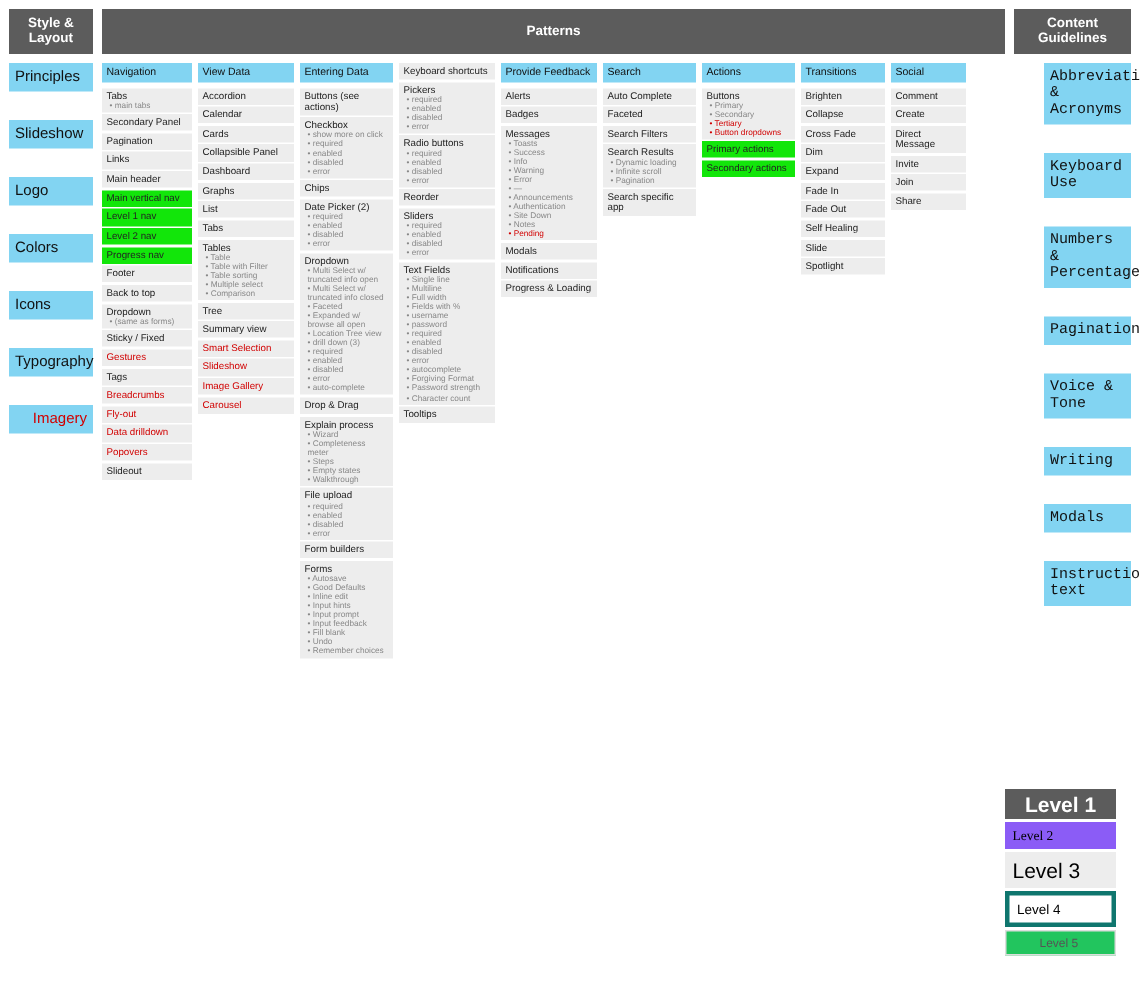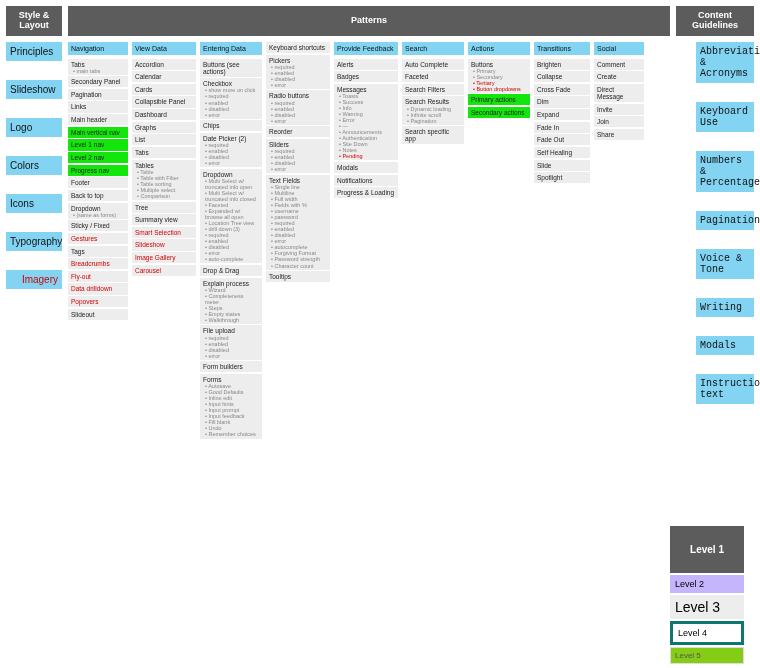--- a/index.html
+++ b/index.html
@@ -78,27 +78,27 @@
   .legend {
     position: absolute;
     right: 10px;
     top: 520px;
     width: 74px;
     display: flex;
     flex-direction: column;
     gap: 2px;
   }
   .lg-l1 {
-    background: #5c5c5c; color: #fff; font-size: 10px; font-weight: bold;
-    text-align: center; padding: 18px 0;
-  }
-  .lg-l2 { background: #c4b5fd; font-size: 9px; padding: 4px 5px; }
+    background: #5c5c5c; color: #fff; font-size: 14px; font-weight: bold;
+    text-align: center; padding: 2px 0;
+  }
+  .lg-l2 { background: #8b5cf6; font-size: 9px; padding: 4px 5px; font-family: Liberation Serif, serif; }
   .lg-l3 { background: #ededed; font-size: 14px; padding: 4px 5px; }
   .lg-l4 { background: #fff; border: 3px solid #0f766e; font-size: 9px; padding: 4px 5px; }
-  .lg-l5 { background: #84cc16; border: 1px solid #ddd; font-size: 8px; padding: 3px 4px; color:#555;}
+  .lg-l5 { background: #22c55e; border: 1px solid #ddd; font-size: 8px; padding: 3px 22px; color:#555;}
   .page { position: relative; height: 656px; }
 </style>
 </head>
 <body>
 
 <div class="page">
 
   <div class="top-row">
     <div class="tab-dark tab-style">Style &amp; Layout</div>
     <div class="tab-dark tab-patterns">Patterns</div>

